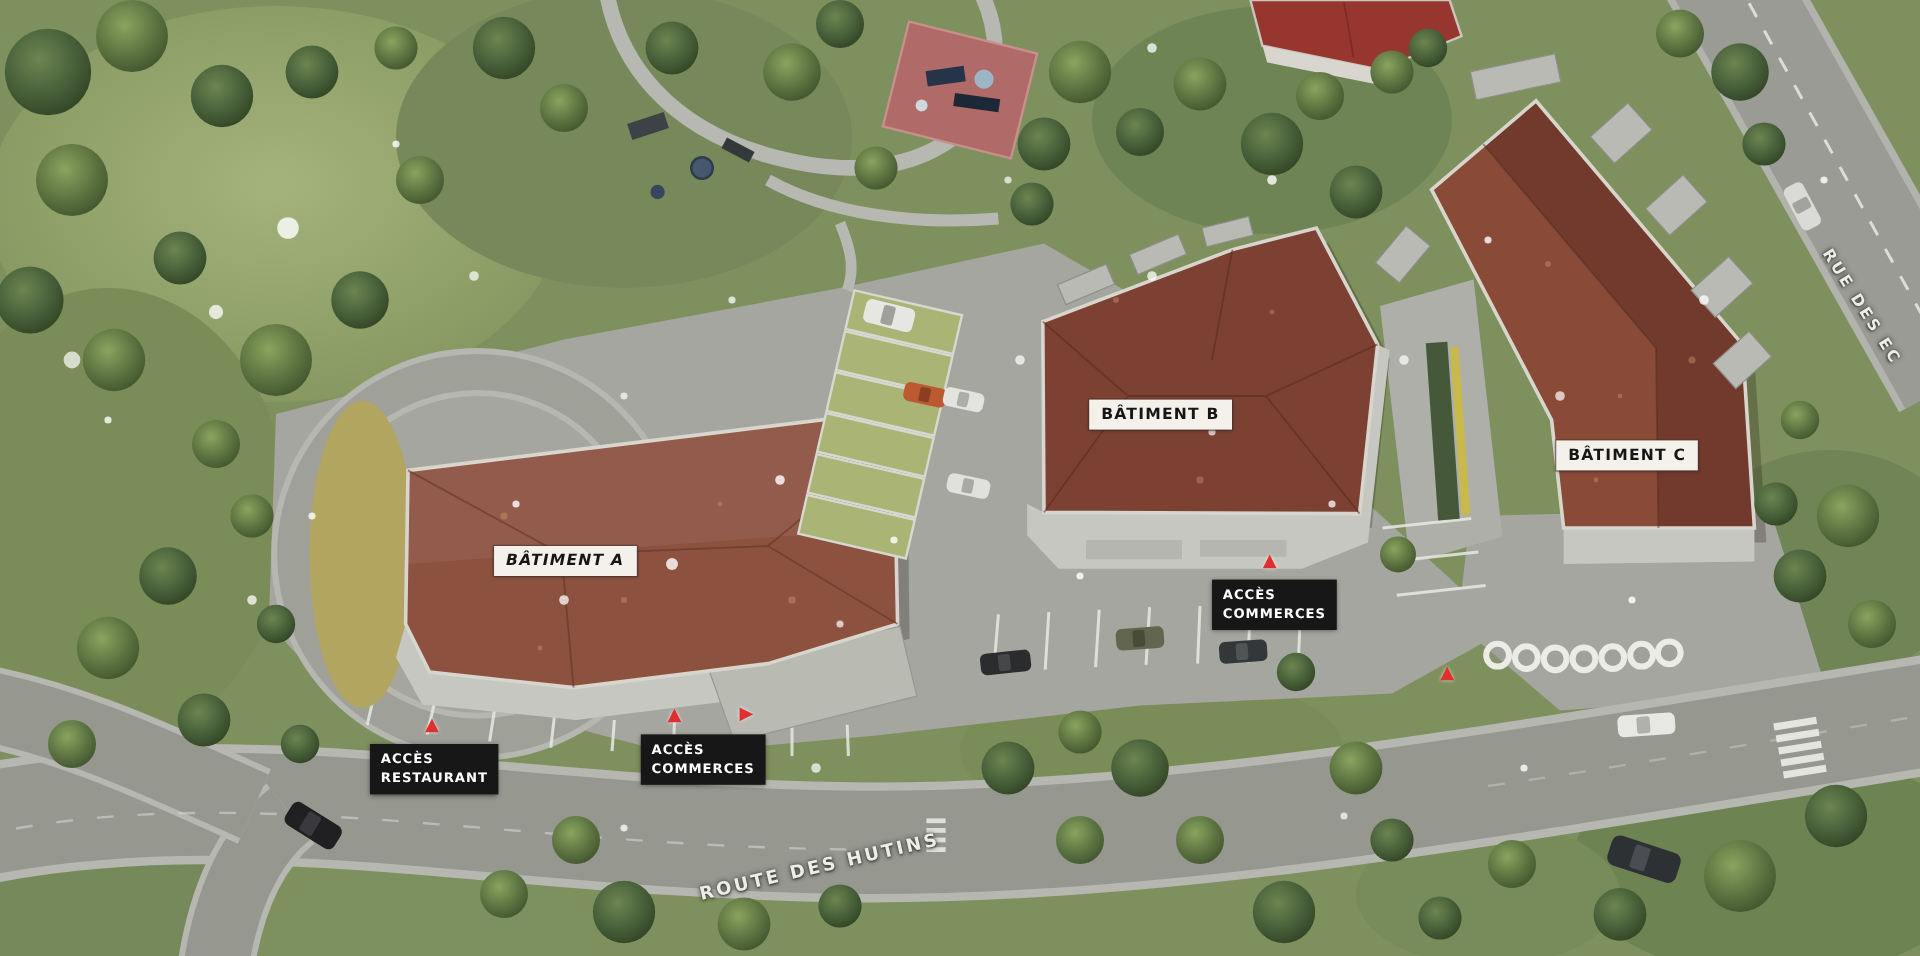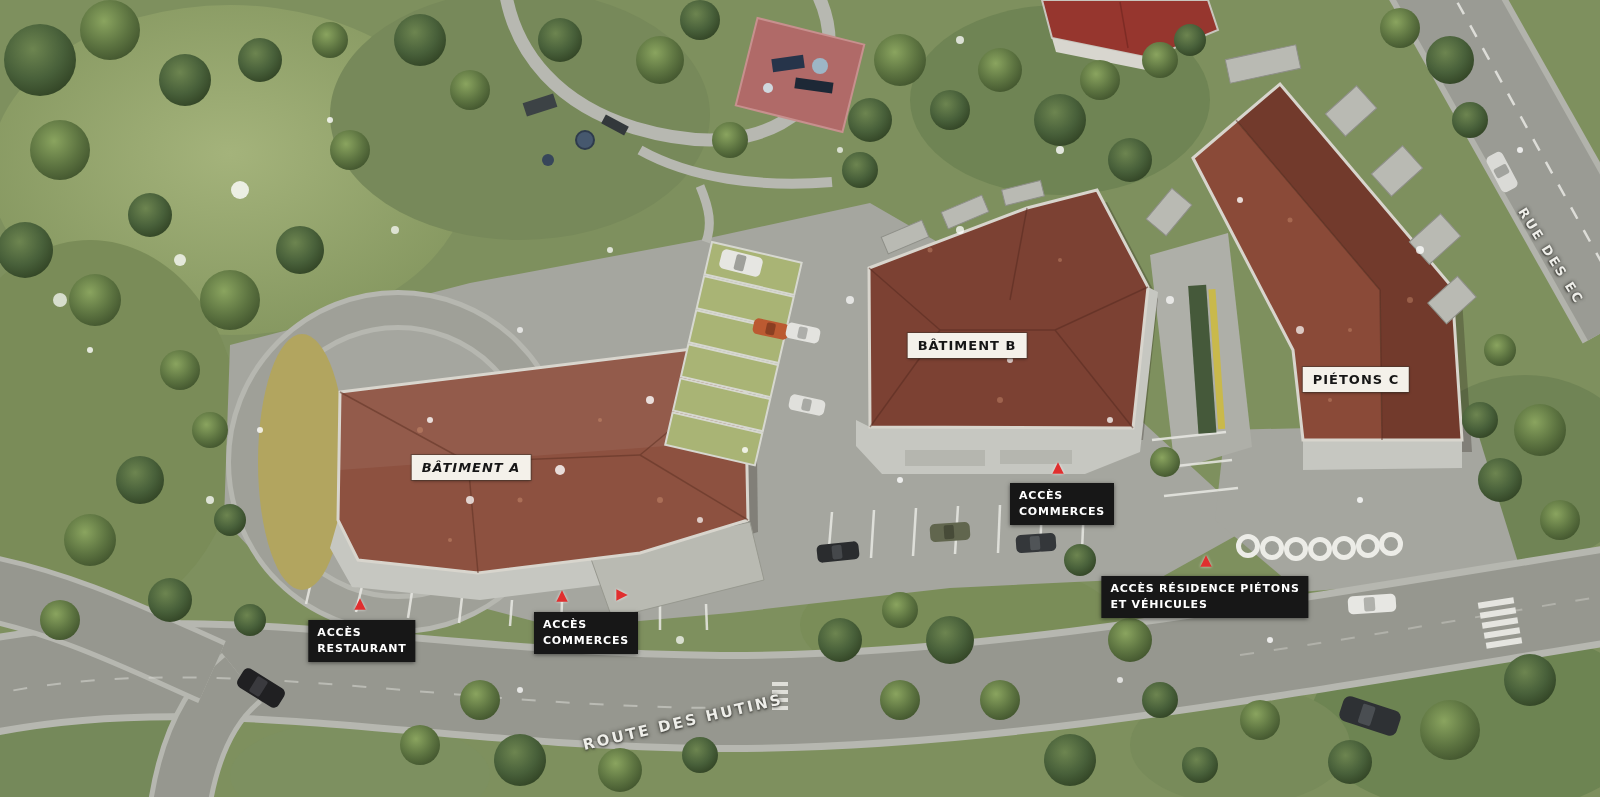--- a/index.html
+++ b/index.html
@@ -406,21 +406,21 @@
         <circle cx="260" cy="430" r="3" opacity="0.8"></circle>
     <circle cx="840" cy="150" r="3" opacity="0.7"></circle>
         <circle cx="960" cy="40" r="4" opacity="0.75"></circle>
     <circle cx="1120" cy="680" r="3" opacity="0.7"></circle>
         <circle cx="1270" cy="640" r="3" opacity="0.8"></circle>
   </g>
 </svg>
 
 <div class="bldg-label" style="left:471px; top:455px;font-style:italic;">BÂTIMENT A</div>
 <div class="bldg-label" style="left:967px; top:333px;">BÂTIMENT B</div>
-<div class="bldg-label" style="left:1356px; top:367px;">PIÉTONS C</div>
+<div class="bldg-label" style="left:1356px; top:367px;">BÂTIMENT C</div>
 
 <span class="marker" style="left:360px; top:596px;">▲</span>
 <div class="access-label" style="left:362px; top:620px;">
   <div>ACCÈS</div>
   <div>RESTAURANT</div>
 </div>
 
 <span class="marker" style="left:562px; top:588px;">▲</span>
 <span class="marker" style="left:622px; top:587px;">▶</span>
 <div class="access-label" style="left:586px; top:612px;">
@@ -428,21 +428,17 @@
   <div>COMMERCES</div>
 </div>
 
 <span class="marker" style="left:1058px; top:460px;">▲</span>
 <div class="access-label" style="left:1062px; top:483px;">
   <div>ACCÈS</div>
   <div>COMMERCES</div>
 </div>
 
 <span class="marker" style="left:1206px; top:553px;">▲</span>
-<div class="access-label" style="left:1205px; top:576px;">
-  <div>ACCÈS RÉSIDENCE PIÉTONS</div>
-  <div>ET VÉHICULES</div>
-</div>
 
 <div class="street-label" id="street-hutins">ROUTE DES HUTINS</div>
 <div class="street-label" id="street-rue">RUE DES EC</div>
 
 </div>
 
 </body></html>

